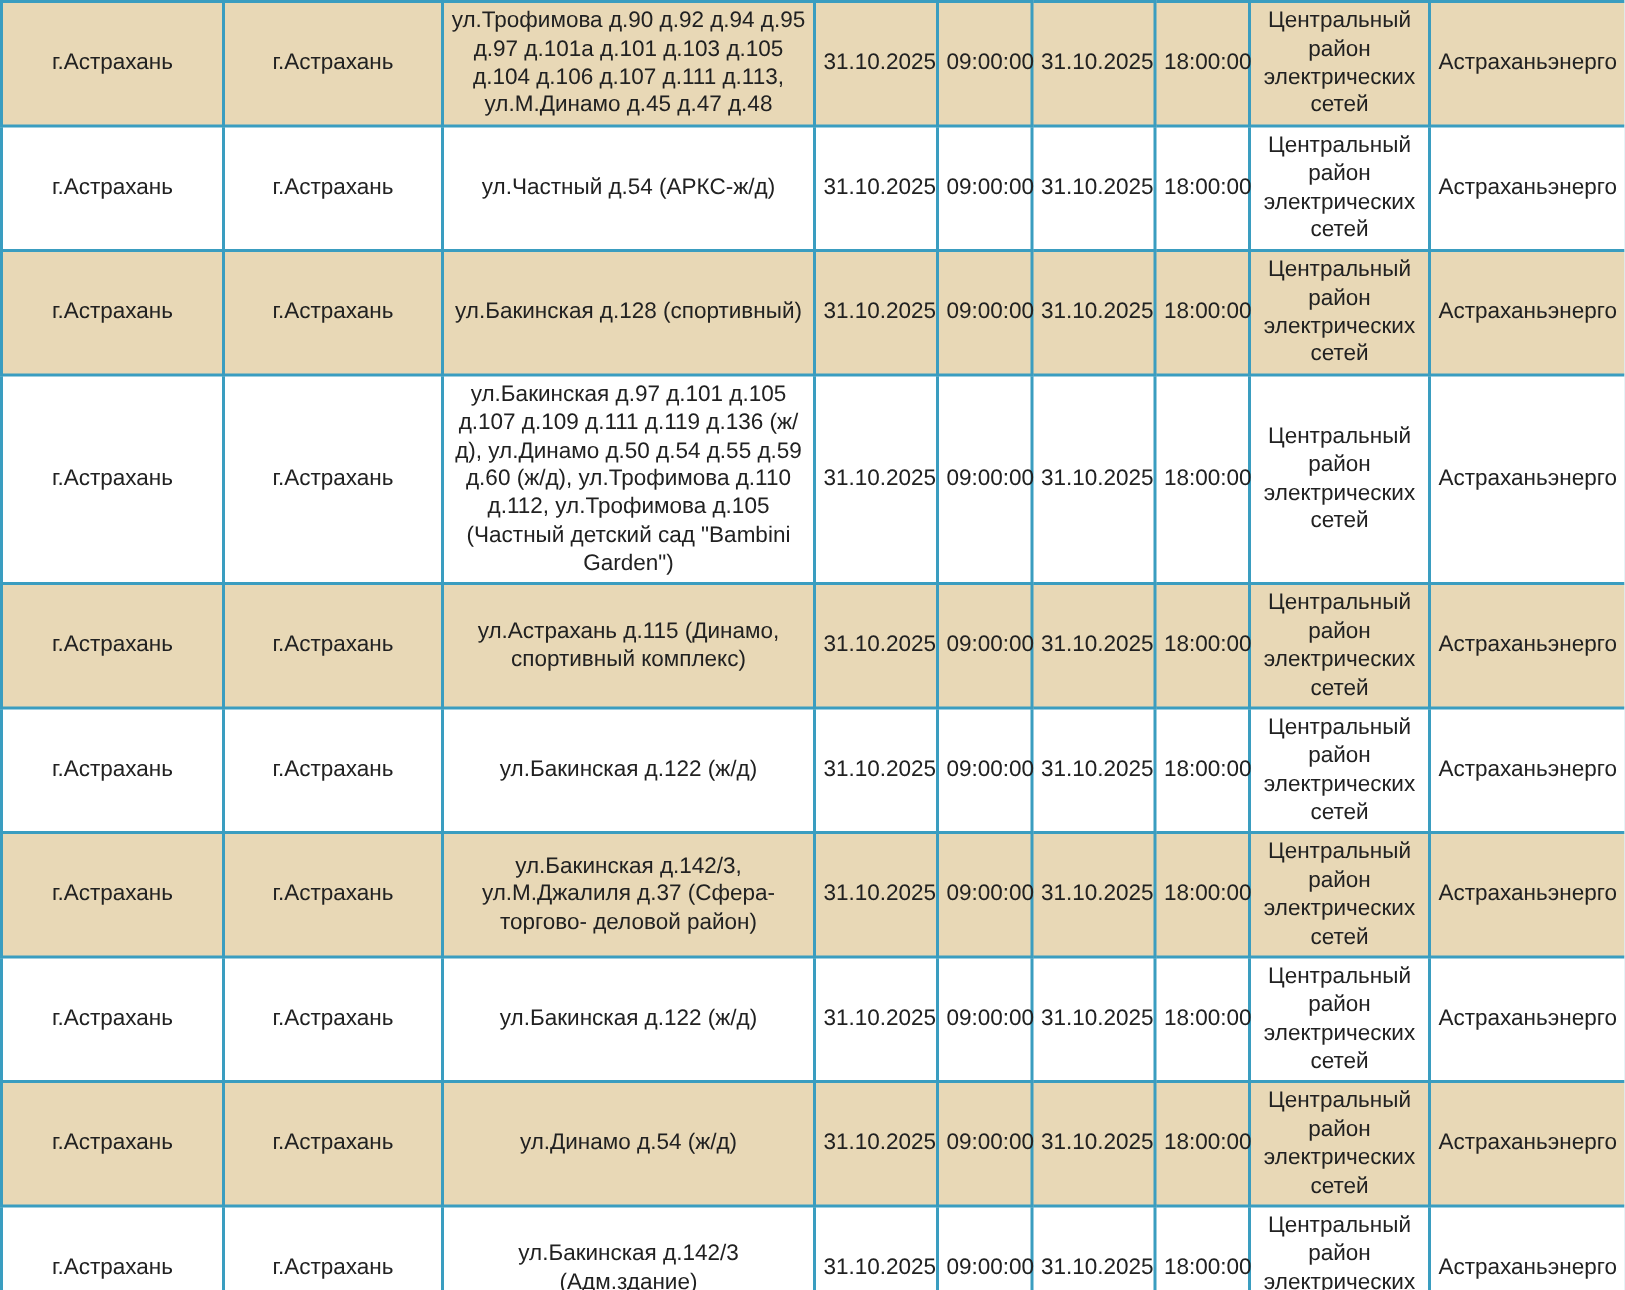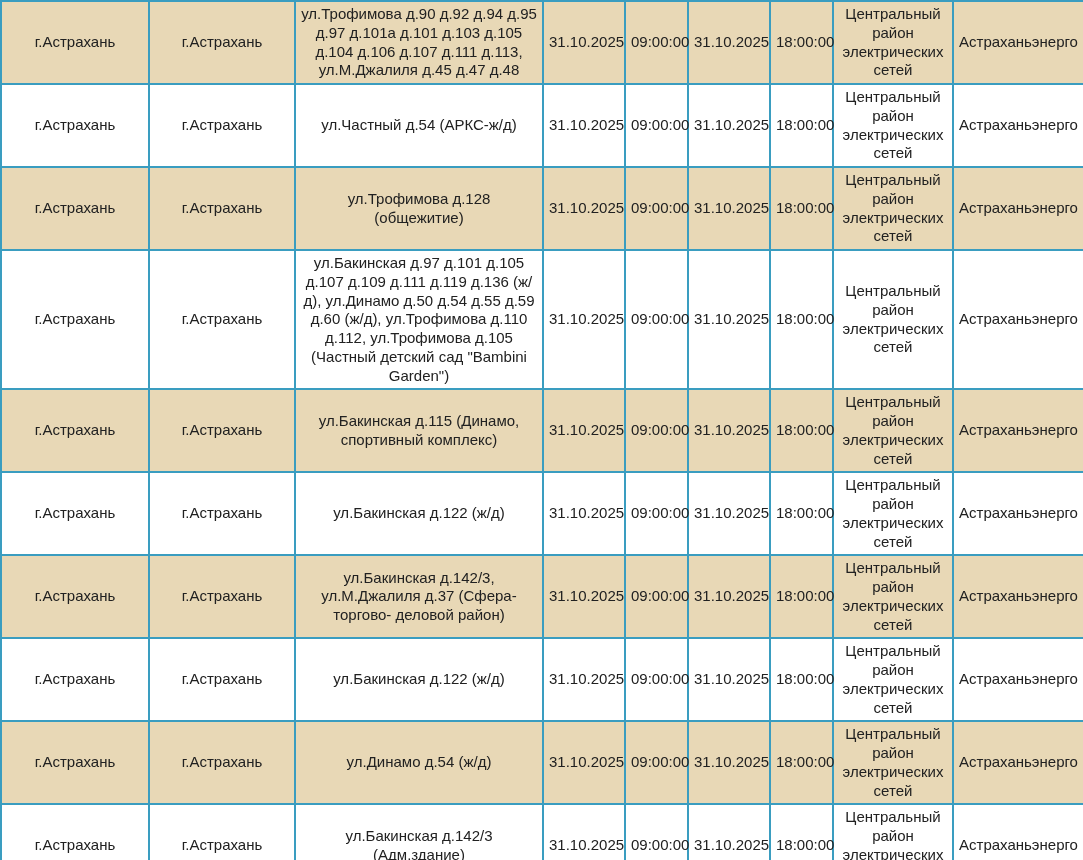--- a/index.html
+++ b/index.html
@@ -56,21 +56,21 @@
         <col class="c5">
         <col class="c6">
       <col class="c7">
         <col class="c8">
         <col class="c9">
     </colgroup>
     <tbody>
         <tr class="alt">
     <td>г.Астрахань</td>
     <td>г.Астрахань</td>
-    <td>ул.Трофимова д.90 д.92 д.94 д.95 д.97 д.101а д.101 д.103 д.105 д.104 д.106 д.107 д.111 д.113, ул.М.Джалиля д.45 д.47 д.48</td>
+    <td>ул.Трофимова д.90 д.92 д.94 д.95 д.97 д.101а д.101 д.103 д.105 д.104 д.106 д.107 д.111 д.113, ул.М.Динамо д.45 д.47 д.48</td>
     <td class="nowrap">31.10.2025</td>
     <td class="nowrap">09:00:00</td>
     <td class="nowrap">31.10.2025</td>
     <td class="nowrap">18:00:00</td>
     <td>Центральный район электрических сетей</td>
     <td class="nowrap">Астраханьэнерго</td>
   </tr>
         <tr>
     <td>г.Астрахань</td>
     <td>г.Астрахань</td>
@@ -78,21 +78,21 @@
     <td class="nowrap">31.10.2025</td>
     <td class="nowrap">09:00:00</td>
     <td class="nowrap">31.10.2025</td>
     <td class="nowrap">18:00:00</td>
     <td>Центральный район электрических сетей</td>
     <td class="nowrap">Астраханьэнерго</td>
   </tr>
         <tr class="alt">
     <td>г.Астрахань</td>
     <td>г.Астрахань</td>
-    <td>ул.Трофимова д.128 (общежитие)</td>
+    <td>ул.Бакинская д.128 (спортивный)</td>
     <td class="nowrap">31.10.2025</td>
     <td class="nowrap">09:00:00</td>
     <td class="nowrap">31.10.2025</td>
     <td class="nowrap">18:00:00</td>
     <td>Центральный район электрических сетей</td>
     <td class="nowrap">Астраханьэнерго</td>
   </tr>
         <tr>
     <td>г.Астрахань</td>
     <td>г.Астрахань</td>
@@ -100,21 +100,21 @@
     <td class="nowrap">31.10.2025</td>
     <td class="nowrap">09:00:00</td>
     <td class="nowrap">31.10.2025</td>
     <td class="nowrap">18:00:00</td>
     <td>Центральный район электрических сетей</td>
     <td class="nowrap">Астраханьэнерго</td>
   </tr>
         <tr class="alt">
     <td>г.Астрахань</td>
     <td>г.Астрахань</td>
-    <td>ул.Бакинская д.115 (Динамо, спортивный комплекс)</td>
+    <td>ул.Астрахань д.115 (Динамо, спортивный комплекс)</td>
     <td class="nowrap">31.10.2025</td>
     <td class="nowrap">09:00:00</td>
     <td class="nowrap">31.10.2025</td>
     <td class="nowrap">18:00:00</td>
     <td>Центральный район электрических сетей</td>
     <td class="nowrap">Астраханьэнерго</td>
   </tr>
         <tr>
     <td>г.Астрахань</td>
     <td>г.Астрахань</td>

